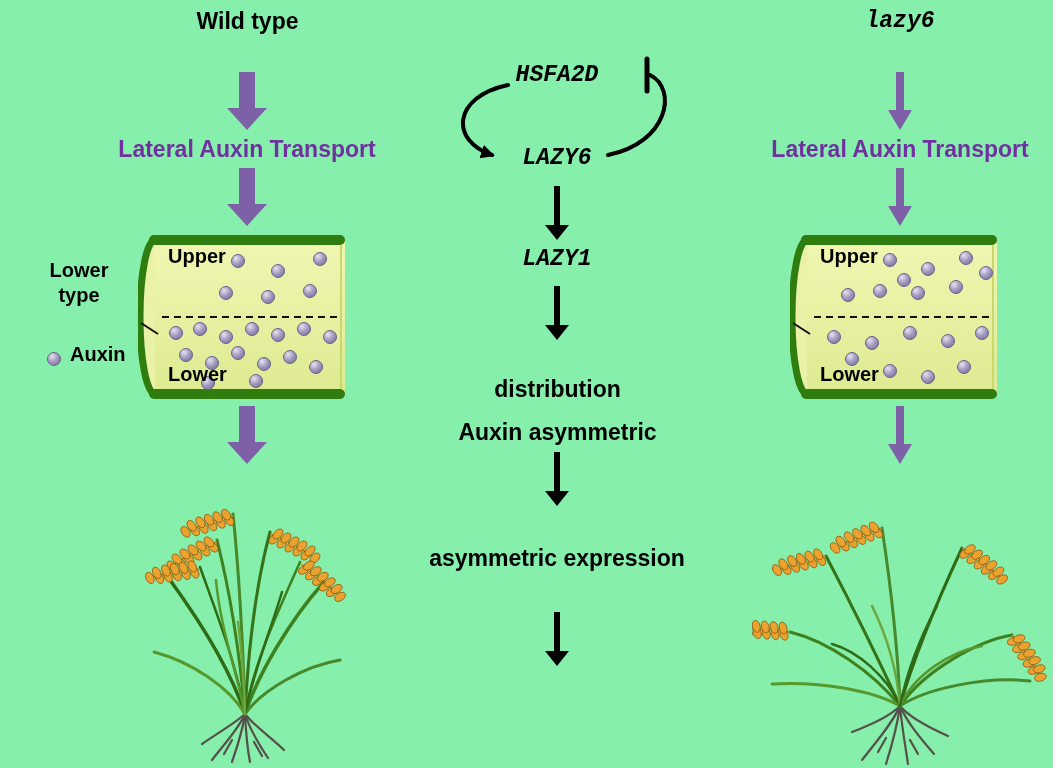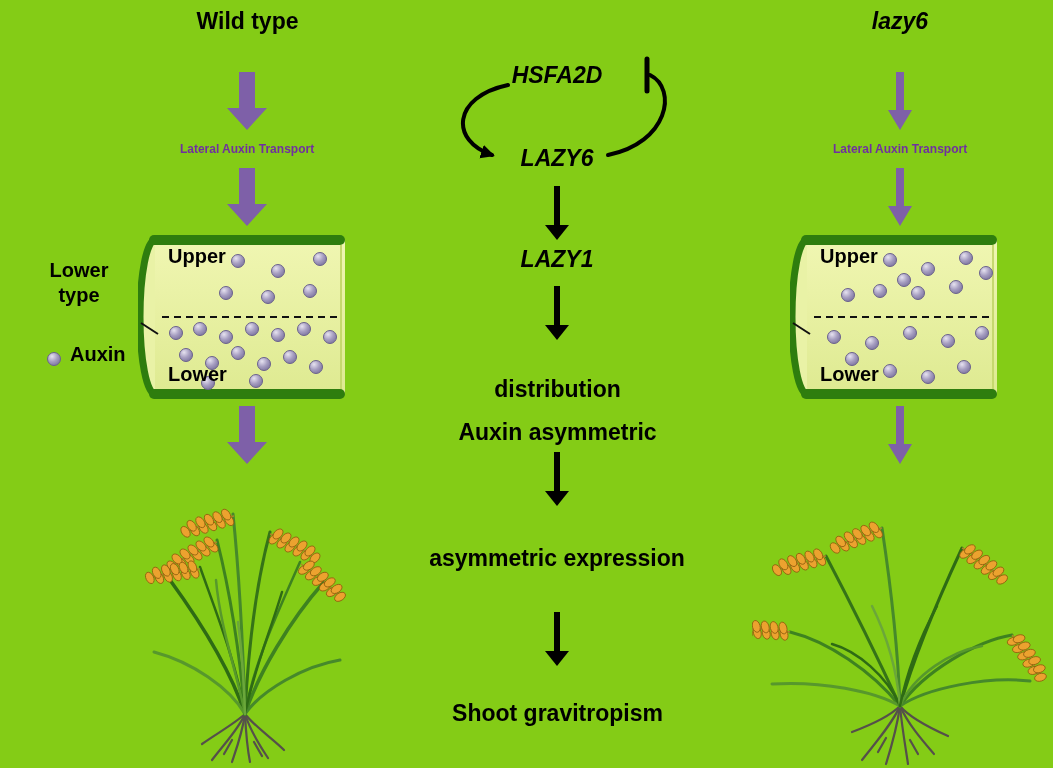--- a/index.html
+++ b/index.html
@@ -1,24 +1,24 @@
 <!DOCTYPE html>
 <html style="--purple-arrow: #7E60A8; --purple-text: #7030A0; --cylinder-border-green: #2E7D0E; --cylinder-fill: #E9F2A6; --auxin-dot: #9A91B8; --panicle-orange: #ECA22F; --arrow-black: #000000;"><head>
 <meta charset="utf-8">
 <title>Diagram</title>
 <style>
   html,body { margin:0; padding:0; background:#fff; }
-  .canvas { position:relative; width:1053px; height:768px; background:#84cc16;
+  .canvas { position:relative; width:1053px; height:768px; background:#86efac;
             font-family:"Liberation Sans", sans-serif; overflow:hidden; }
   .abs { position:absolute; }
   .label { position:absolute; text-align:center; font-weight:bold; color:#000; }
   .t23 { font-size:23px; line-height:27px; }
   .t20 { font-size:20px; line-height:25px; }
-  .italic { font-style:italic; }
-  .purple-text { color:var(--purple-text); font-size:12px; line-height:23px; }
+  .italic { font-style:italic;font-family:Liberation Mono, monospace; }
+  .purple-text { color:var(--purple-text); font-size:23px; line-height:23px; }
   .pfill { fill:var(--purple-arrow); }
   .bfill { fill:var(--arrow-black); }
   .loop { fill:none; stroke:#000; stroke-width:4; stroke-linecap:round; }
   .loopbar { stroke:#000; stroke-width:5; stroke-linecap:round; }
   .auxin-dot { fill:url(#auxinGrad); stroke:#6B628C; stroke-width:1; }
   .cyl-body { fill:url(#bodyGrad); }
   .cyl-green { stroke:var(--cylinder-border-green); }
   .stem { fill:none; stroke-linecap:round; }
   .root { fill:none; stroke:#55504A; stroke-width:2.2; stroke-linecap:round; }
 </style>
@@ -192,21 +192,20 @@
     <polygon class="bfill" points="1,39 25,39 13,54"></polygon>
   </svg>
 
   <div class="label t23" style="left:402px;top:545px;width:310px">asymmetric expression</div>
 
   <svg class="abs" style="left:544px;top:612px" width="26" height="54">
     <rect class="bfill" x="10" y="0" width="6" height="40"></rect>
     <polygon class="bfill" points="1,39 25,39 13,54"></polygon>
   </svg>
 
-  <div class="label t23" style="left:420px;top:700px;width:275px">Shoot gravitropism</div>
 
   <div class="label t23 italic" style="left:795px;top:8px;width:210px">lazy6</div>
 
   <svg class="abs" style="left:887px;top:72px" width="26" height="58">
     <rect class="pfill" x="9" y="0" width="8" height="39"></rect>
     <polygon class="pfill" points="1,38 25,38 13,58"></polygon>
   </svg>
 
   <div class="label purple-text" style="left:745px;top:138px;width:310px">Lateral Auxin Transport</div>
 

